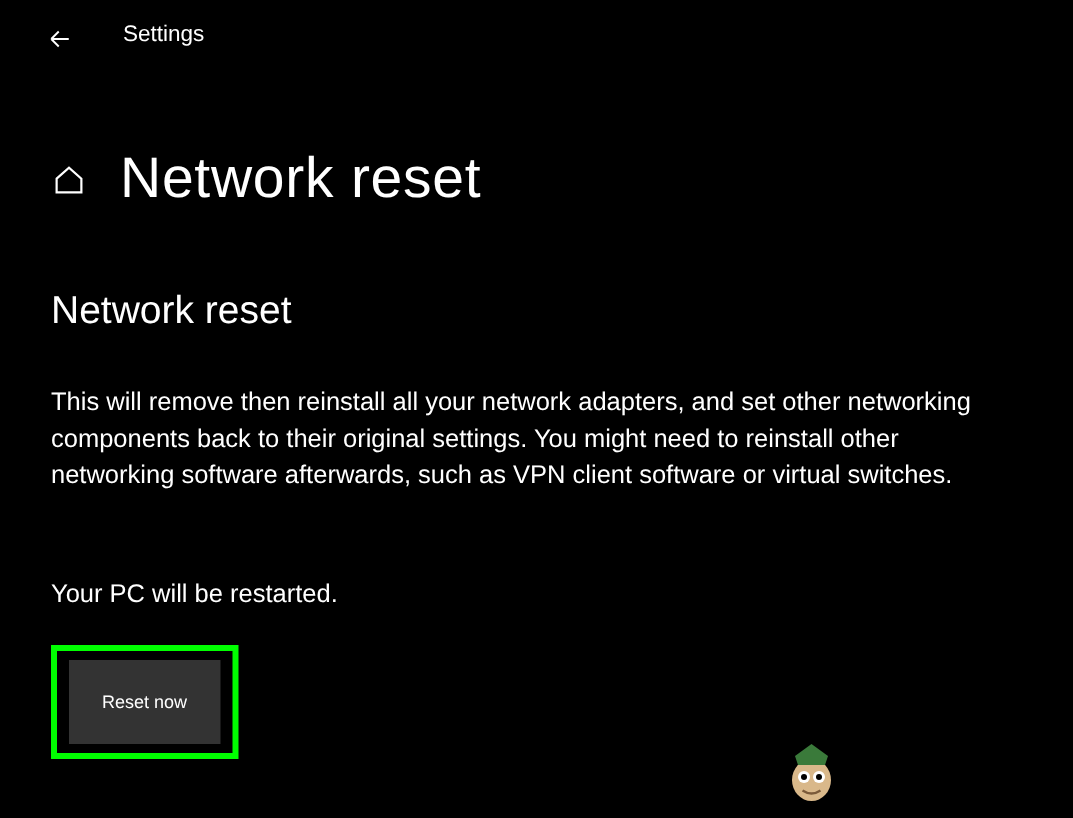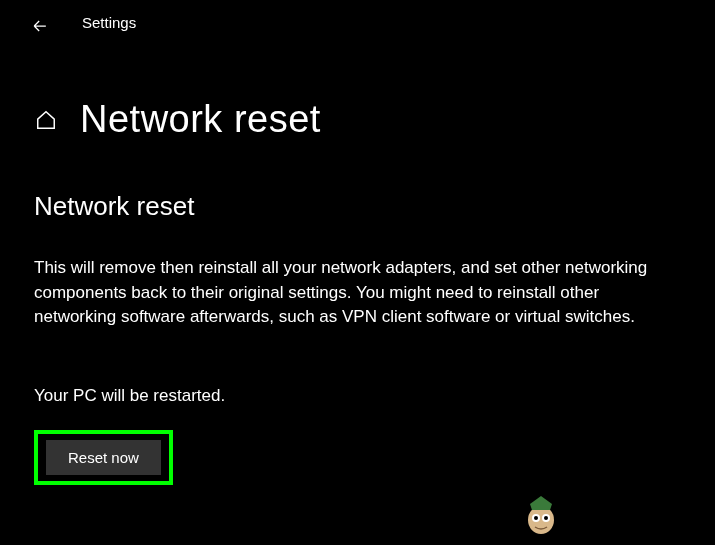--- a/index.html
+++ b/index.html
@@ -89,22 +89,22 @@
     }
     .button-highlight {
       display: inline-block;
       border: 4px solid #00ff00;
       padding: 6px 8px;
     }
     .reset-button {
       background-color: #333333;
       color: #ffffff;
       border: none;
-      padding: 9px 22px;
-      font-size: 15px;
+      padding: 21px 22px;
+      font-size: 12px;
       font-family: inherit;
       font-weight: 400;
       cursor: pointer;
     }
     .mascot {
       position: absolute;
       bottom: 10px;
       right: 155px;
       width: 38px;
       height: 45px;

